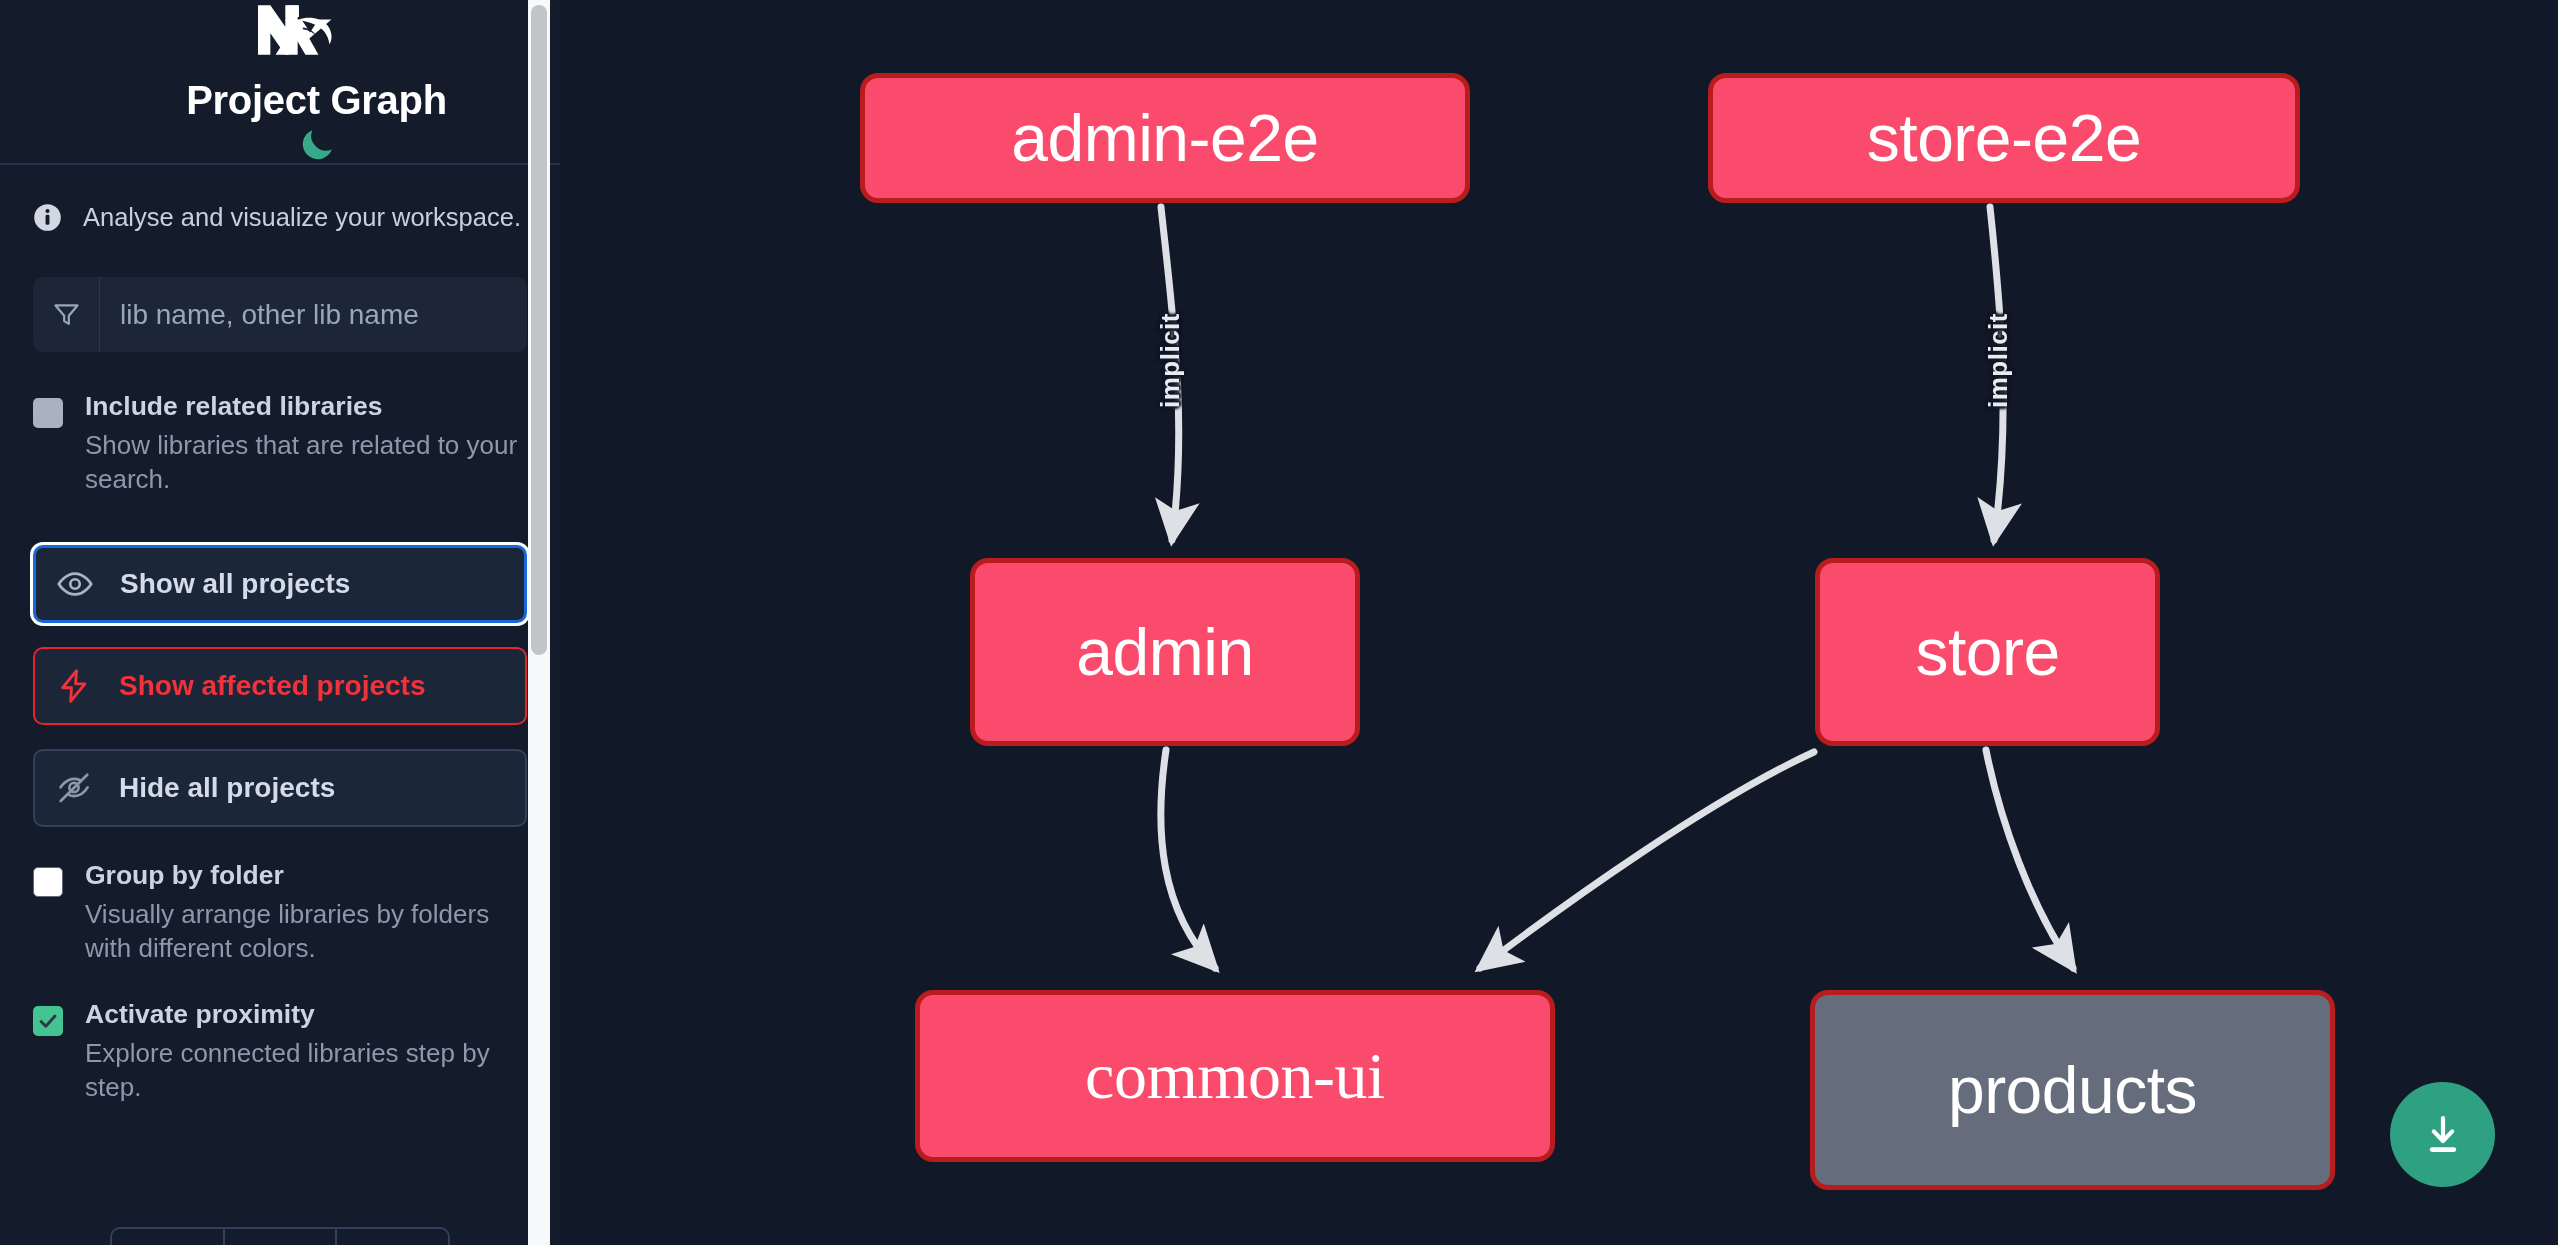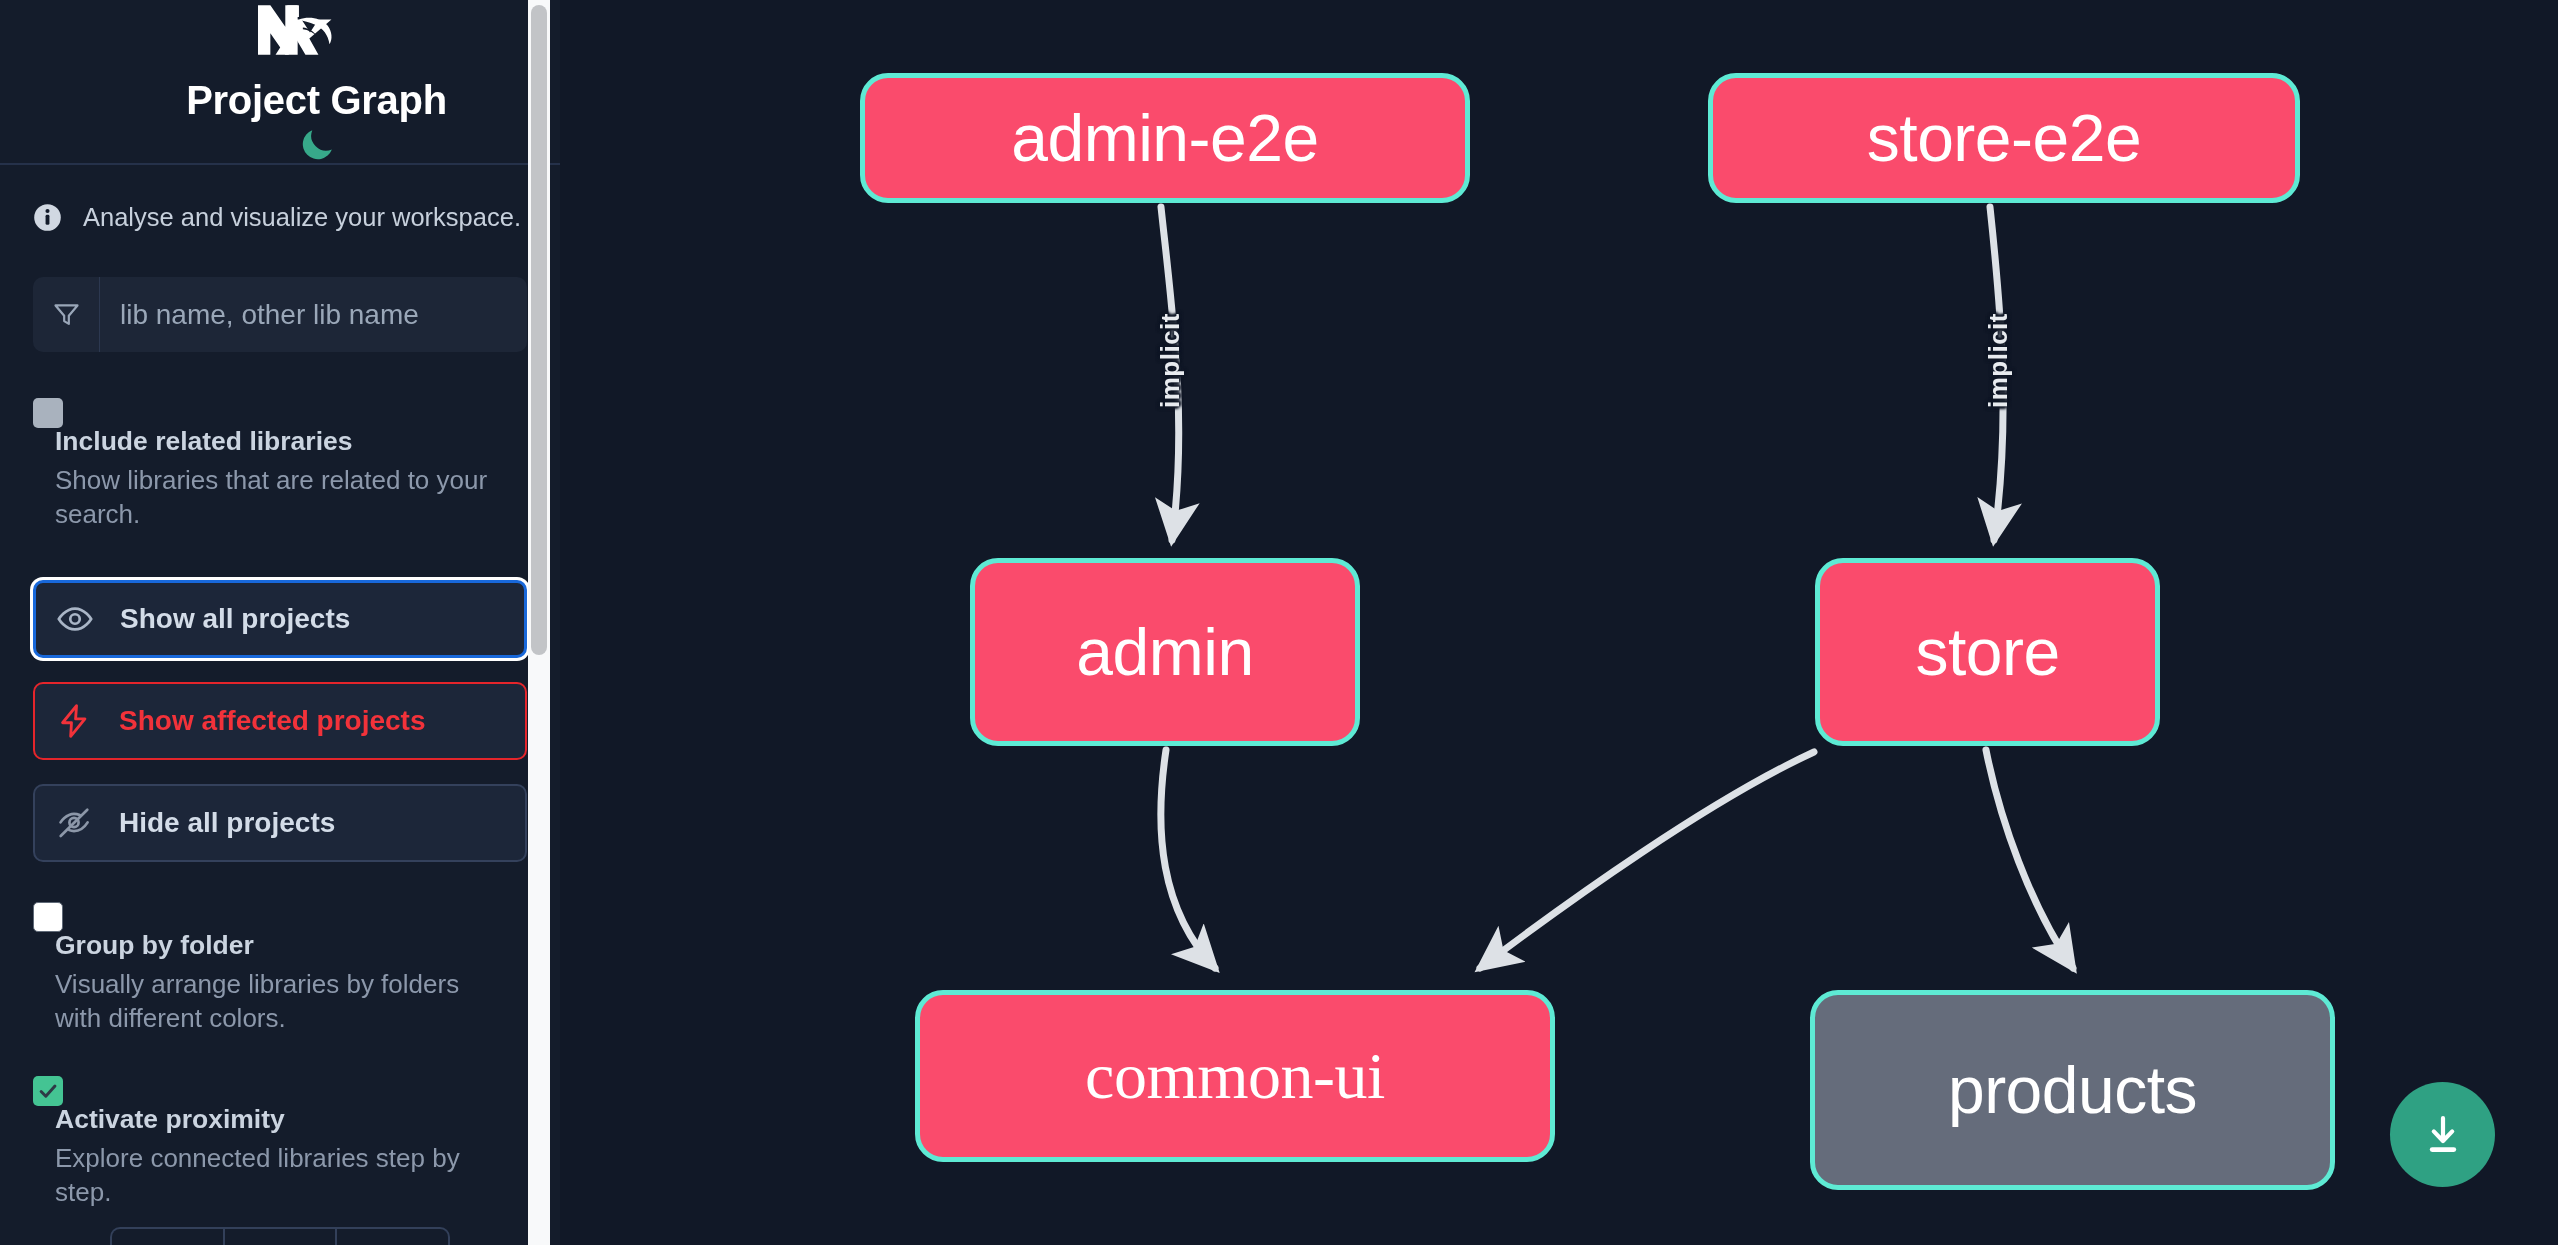--- a/index.html
+++ b/index.html
@@ -117,21 +117,20 @@
     font-size: 28px;
     padding: 0 0 0 20px;
   }
   .search-input::placeholder { color: #9AA7B8; opacity: 1; }
 
   
   .check-row {
     display: flex;
     align-items: flex-start;
     margin-top: 41px;
-    flex-direction: column;
   }
   .check-row.tight { margin-top: 35px; }
   .cbox {
     width: 30px;
     height: 30px;
     flex: 0 0 30px;
     border-radius: 5px;
     margin-top: 5px;
     box-sizing: border-box;
   }
@@ -240,22 +239,22 @@
     overflow: hidden;
   }
   #graph-svg {
     position: absolute;
     inset: 0;
     width: 100%;
     height: 100%;
   }
   .node {
     position: absolute;
-    border-radius: 28px;
-    border: 5px solid #5eead4;
+    border-radius: 18px;
+    border: 5px solid #b91c1c;
     box-sizing: border-box;
     display: flex;
     align-items: center;
     justify-content: center;
     color: #FFFFFF;
     font-size: 66px;
     font-weight: 400;
     letter-spacing: -0.5px;
     white-space: nowrap;
   }

